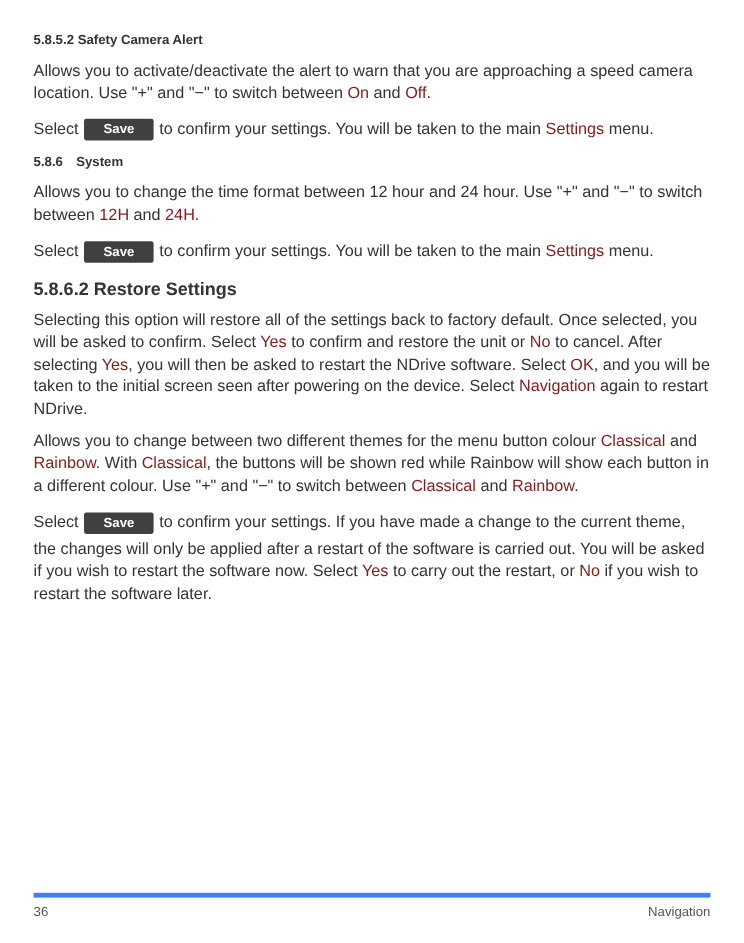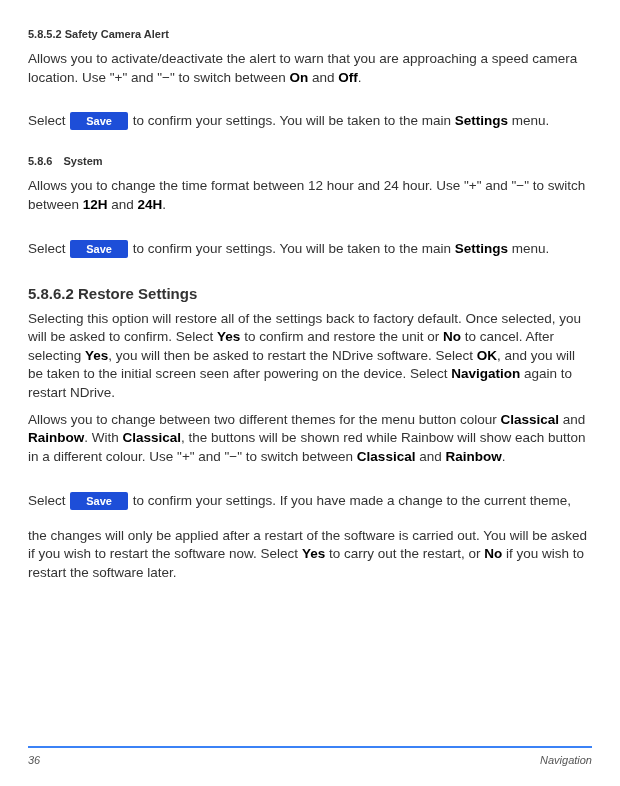--- a/index.html
+++ b/index.html
@@ -28,48 +28,47 @@
     margin: 10px 0 8px 0;
     color: #333;
   }
   p {
     font-size: 13.5px;
     line-height: 1.38;
     margin: 6px 0 8px 0;
     color: #333;
   }
   strong {
-    font-weight: bold;
-    color: #000000;
+    font-weight: normal;
+    color: #7f1d1d;
     text-align: right;
   }
   .save-btn {
     display: inline-block;
-    background: #1d4ed8;
+    background: #404040;
     color: #fff;
     font-size: 11px;
     font-weight: bold;
     padding: 2px 16px 2px 16px;
     border-radius: 2px;
     vertical-align: middle;
     line-height: 14px;
-    margin: 17px 1px;
+    margin: 4px 1px;
   }
   .footer {
     position: absolute;
     bottom: 20px;
     left: 28px;
     right: 28px;
-    border-top: 2px solid #3b82f6;
+    border-top: 4px solid #3b82f6;
     padding-top: 6px;
     font-size: 11px;
     color: #555;
     display: flex;
     justify-content: space-between;
-    font-style: italic;
   }
 </style>
 </head>
 <body>
 
 <div class="page">
 
   <h1>5.8.5.2 Safety Camera Alert</h1>
 
   <p>

